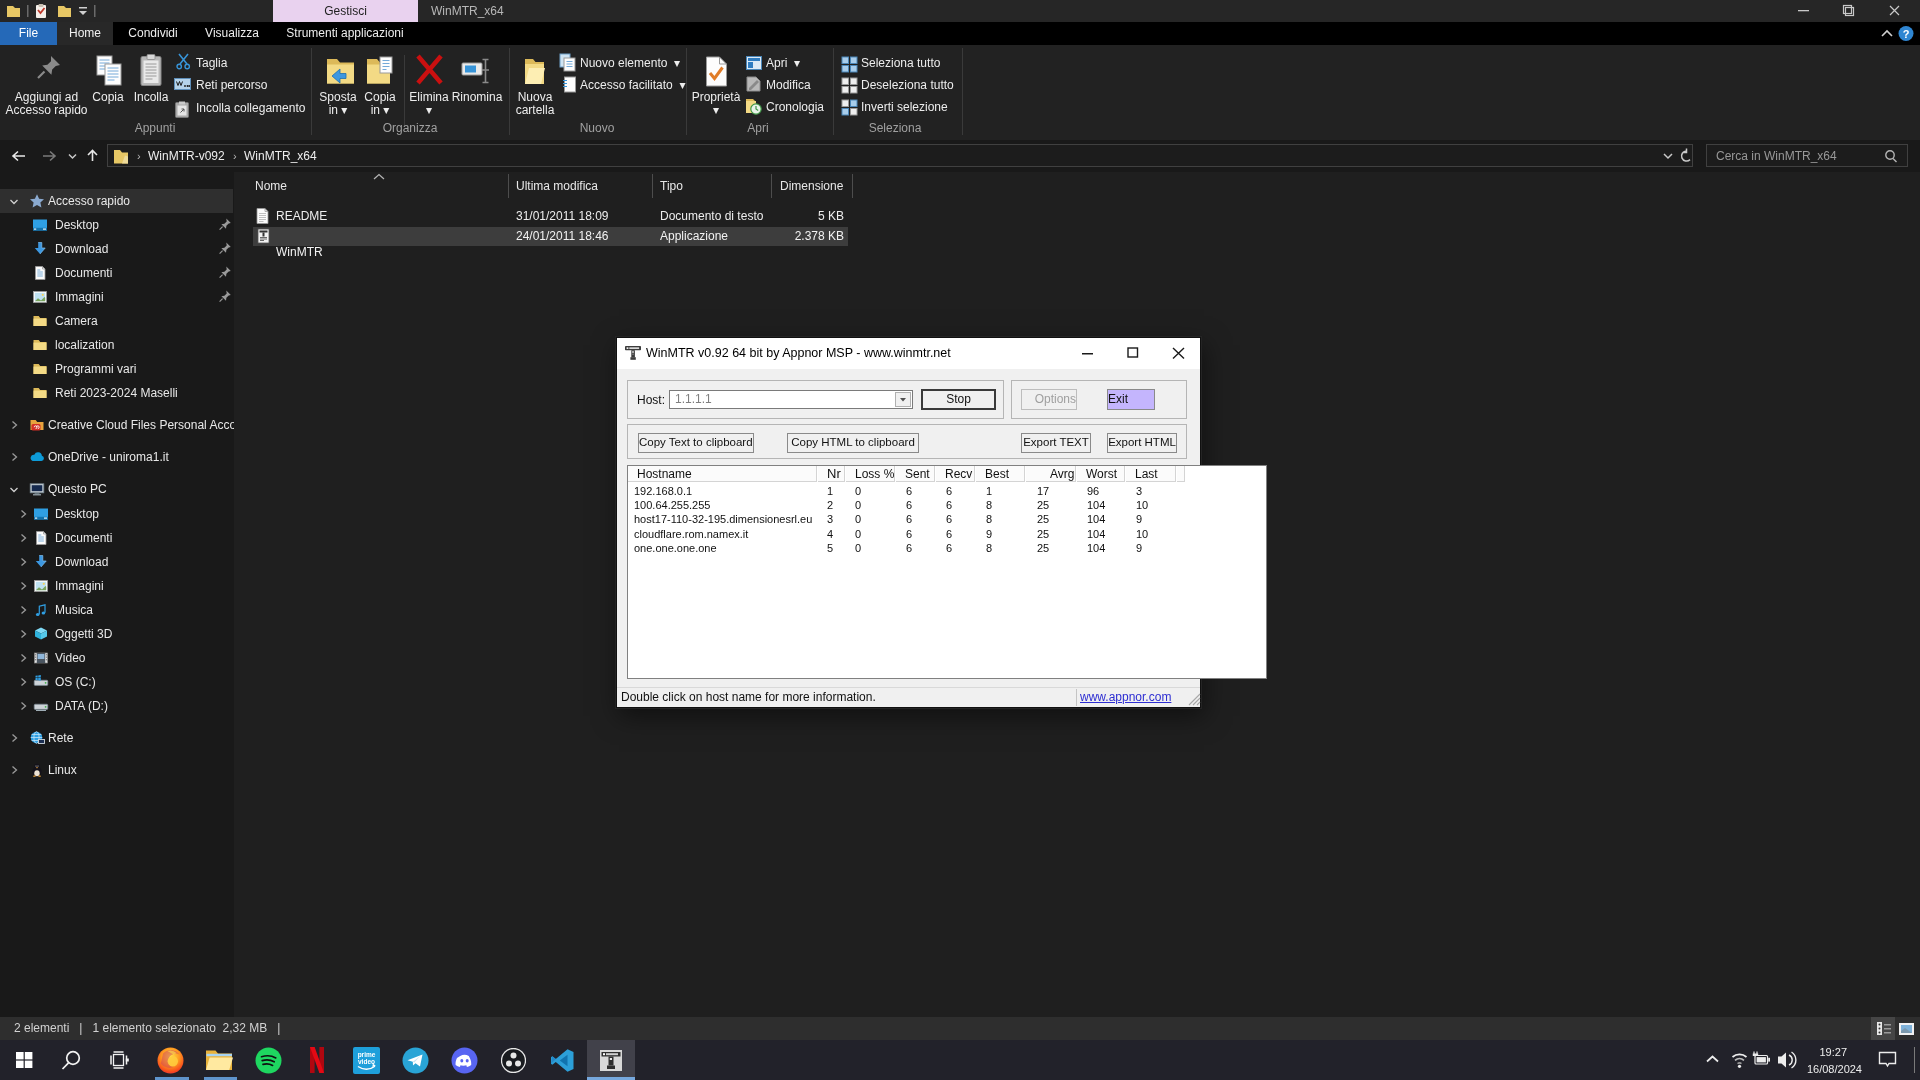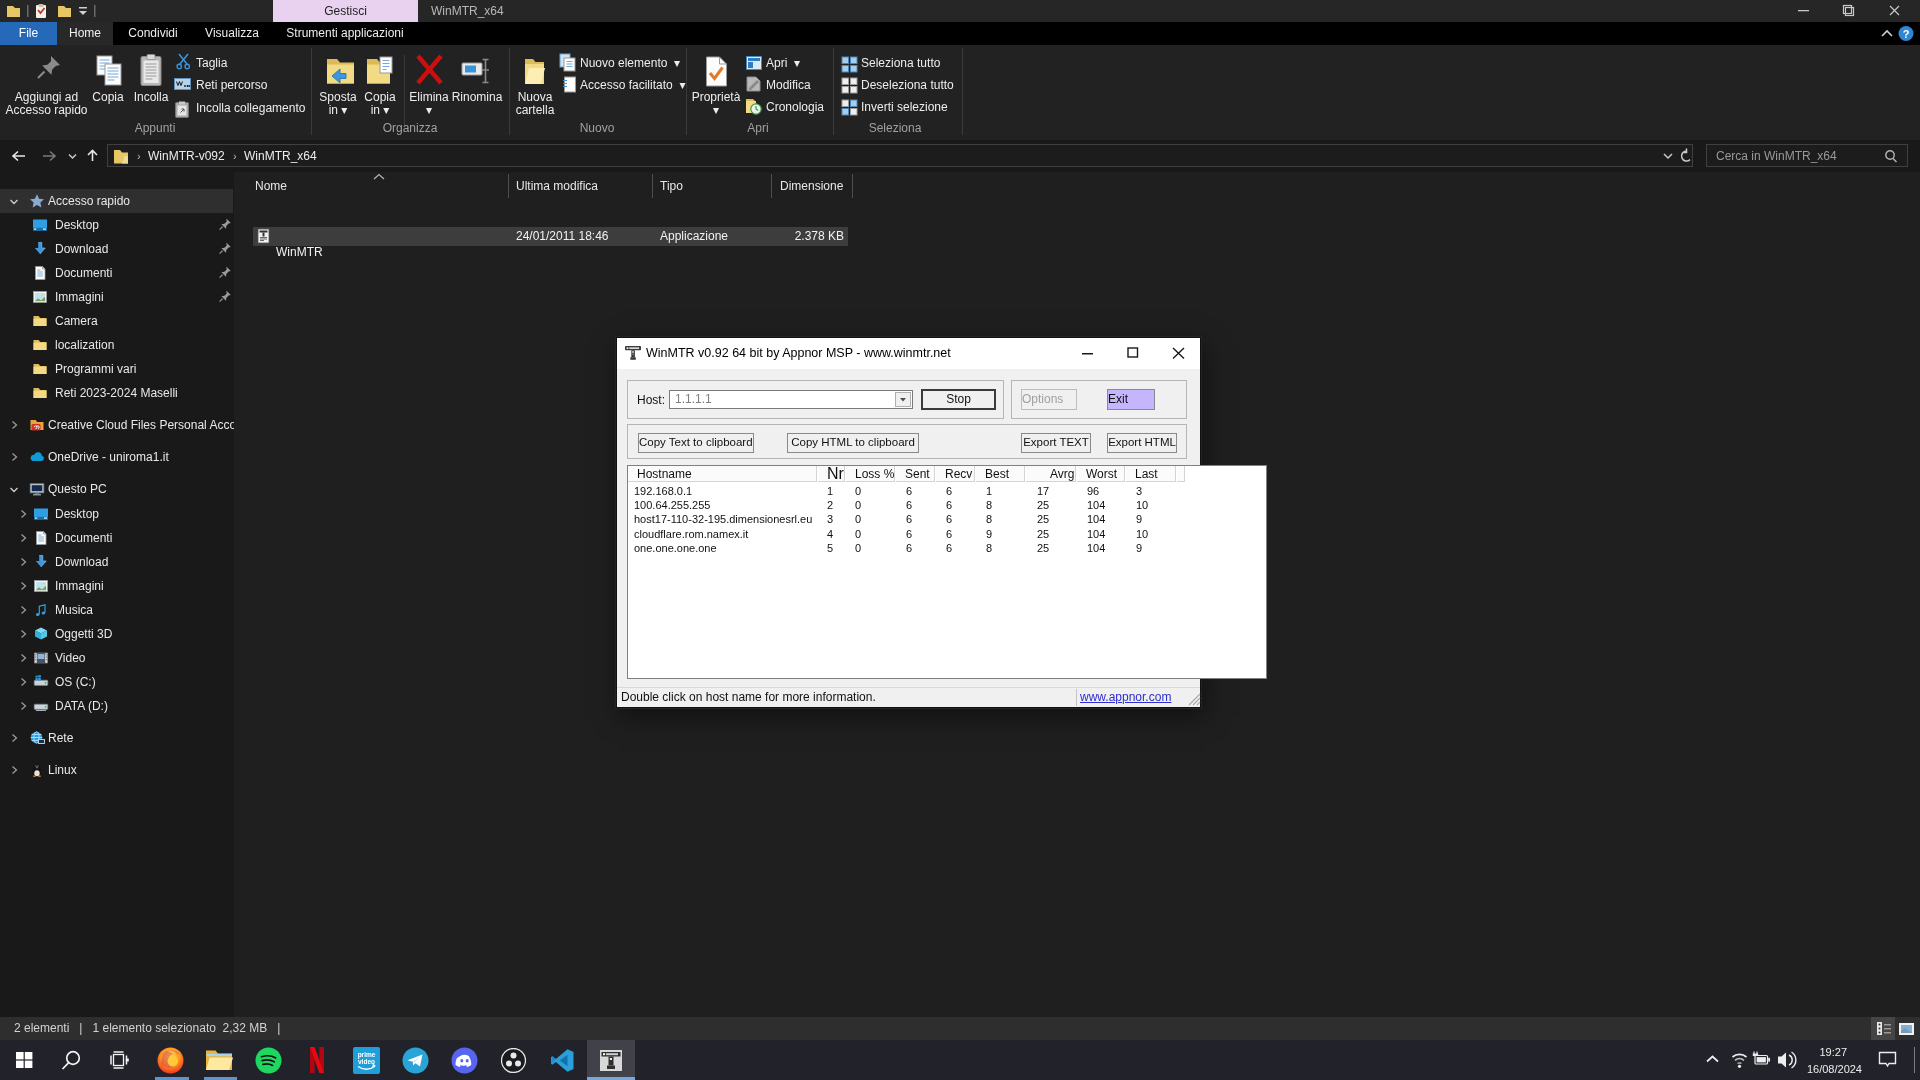--- a/index.html
+++ b/index.html
@@ -490,20 +490,31 @@
     </svg>
   <div class="a" style="left:21px;top:7px;color:#e8e8e8;font-size:12px">Nome</div>
   <div class="a" style="left:282px;top:7px;color:#e8e8e8;font-size:12px">Ultima modifica</div>
   <div class="a" style="left:426px;top:7px;color:#e8e8e8;font-size:12px">Tipo</div>
   <div class="a" style="left:546px;top:7px;color:#e8e8e8;font-size:12px">Dimensione</div>
   <div class="a" style="left:274px;top:2px;width:1px;height:24px;background:#4d4d4d"></div>
   <div class="a" style="left:418px;top:2px;width:1px;height:24px;background:#4d4d4d"></div>
   <div class="a" style="left:537px;top:2px;width:1px;height:24px;background:#4d4d4d"></div>
   <div class="a" style="left:618px;top:2px;width:1px;height:24px;background:#4d4d4d"></div>
 
+  <div class="a" style="left:0;top:34px;width:700px;height:20px">
+    <svg class="a" style="left:22px;top:2px" width="13" height="16" viewBox="0 0 13 16">
+        <path d="M1 .5 h8 l3 3 v12 h-11 z" fill="#fbfbfb" stroke="#9a9a9a" stroke-width=".8"></path>
+        <path d="M9 .5 v3 h3" fill="none" stroke="#9a9a9a" stroke-width=".8"></path>
+        <path d="M3 5.5 h7 M3 7.5 h7 M3 9.5 h7 M3 11.5 h7 M3 13.5 h4.5" stroke="#b0b0b0" stroke-width=".8"></path>
+      </svg>
+    <div class="a" style="left:42px;top:0;line-height:20px;color:#ededed;font-size:12px">README</div>
+    <div class="a" style="left:282px;top:0;line-height:20px;color:#ededed;font-size:12px">31/01/2011 18:09</div>
+    <div class="a" style="left:426px;top:0;line-height:20px;color:#ededed;font-size:12px">Documento di testo</div>
+    <div class="a" style="left:500px;top:0;width:110px;text-align:right;line-height:20px;color:#ededed;font-size:12px">5 KB</div>
+  </div>
 
   <div class="a" style="left:19px;top:55px;width:595px;height:19px;background:#3d3d3d"></div>
   <div class="a" style="left:0;top:55px;width:700px;height:19px">
     <svg class="a" style="left:23px;top:1px" width="13" height="16" viewBox="0 0 13 16">
         <rect x="1" y="1" width="11" height="14" fill="#f2f2f2" stroke="#555" stroke-width=".8"></rect>
         <rect x="2.5" y="2.5" width="8" height="2" fill="#333"></rect>
         <rect x="5.5" y="4.5" width="2" height="4" fill="#333"></rect>
         <path d="M3 9.5 h7 M3 11 h7 M3 12.5 h4" stroke="#444" stroke-width=".8"></path>
       </svg>
     <div class="a" style="left:42px;top:16px;line-height:19px;color:#f2f2f2;font-size:12px">WinMTR</div>
@@ -537,29 +548,29 @@
   <div class="a" style="left:20px;top:55px;line-height:14px">Host:</div>
   <div class="a" style="left:52px;top:52px;width:244px;height:19px;background:#fff;border:1px solid #7a7a7a">
     <div class="a" style="left:5px;top:0;line-height:17px;color:#808080">1.1.1.1</div>
     <div class="a" style="right:1px;top:1px;width:16px;height:15px;background:#f0f0f0;border:1px solid #b0b0b0">
       <svg width="14" height="13" viewBox="0 0 14 13">
           <path d="M4 5 h6 l-3 3.5 z" fill="#505050"></path>
         </svg>
     </div>
   </div>
   <div class="a" style="left:304px;top:51px;width:75px;height:21px;background:#f0f0f0;border:2px solid #3a3a3a;text-align:center;line-height:16px">Stop</div>
-  <div class="a" style="left:404px;top:51px;width:56px;height:21px;background:#f0f0f0;border:1px solid #bdbdbd;text-align:left;line-height:18px;color:#9f9f9f">Options</div>
+  <div class="a" style="left:404px;top:51px;width:56px;height:21px;background:#f0f0f0;border:1px solid #bdbdbd;text-align:right;line-height:18px;color:#9f9f9f">Options</div>
   <div class="a" style="left:490px;top:51px;width:48px;height:21px;background:#c4b5fd;border:1px solid #8a8a8a;line-height:18px">Exit</div>
   <div class="a" style="left:21px;top:95px;width:116px;height:20px;background:#f0f0f0;border:1px solid #8a8a8a;text-align:left;line-height:17px;white-space:nowrap;font-size:11.5px">Copy Text to clipboard</div>
   <div class="a" style="left:170px;top:95px;width:132px;height:20px;background:#f0f0f0;border:1px solid #8a8a8a;text-align:center;line-height:17px;white-space:nowrap;font-size:11.5px">Copy HTML to clipboard</div>
   <div class="a" style="left:404px;top:95px;width:70px;height:20px;background:#f0f0f0;border:1px solid #8a8a8a;text-align:center;line-height:17px;white-space:nowrap;font-size:11.5px">Export TEXT</div>
   <div class="a" style="left:490px;top:95px;width:70px;height:20px;background:#f0f0f0;border:1px solid #8a8a8a;text-align:center;line-height:17px;white-space:nowrap;font-size:11.5px">Export HTML</div>
   <div class="a" style="left:10px;top:127px;width:640px;height:214px;background:#fff;border:1px solid #808080">
     <div class="a" style="left:0px;top:0;width:189px;height:16px;background:#fbfbfb;border-right:1px solid #d4d4d4;border-bottom:1px solid #d4d4d4;line-height:16px;white-space:nowrap;font-size:12px"><span style="padding-left:9px">Hostname</span></div>
-      <div class="a" style="left:190px;top:0;width:27px;height:16px;background:#fbfbfb;border-right:1px solid #d4d4d4;border-bottom:1px solid #d4d4d4;line-height:16px;white-space:nowrap;font-size:16px"><span style="padding-left:9px">Nr</span></div>
+      <div class="a" style="left:190px;top:0;width:27px;height:16px;background:#fbfbfb;border-right:1px solid #d4d4d4;border-bottom:1px solid #d4d4d4;line-height:16px;white-space:nowrap;font-size:13px"><span style="padding-left:9px">Nr</span></div>
       <div class="a" style="left:218px;top:0;width:49px;height:16px;background:#fbfbfb;border-right:1px solid #d4d4d4;border-bottom:1px solid #d4d4d4;line-height:16px;white-space:nowrap;font-size:12px"><span style="padding-left:9px">Loss %</span></div>
       <div class="a" style="left:268px;top:0;width:39px;height:16px;background:#fbfbfb;border-right:1px solid #d4d4d4;border-bottom:1px solid #d4d4d4;line-height:16px;white-space:nowrap;font-size:12px"><span style="padding-left:9px">Sent</span></div>
       <div class="a" style="left:308px;top:0;width:39px;height:16px;background:#fbfbfb;border-right:1px solid #d4d4d4;border-bottom:1px solid #d4d4d4;line-height:16px;white-space:nowrap;font-size:12px"><span style="padding-left:9px">Recv</span></div>
       <div class="a" style="left:348px;top:0;width:49px;height:16px;background:#fbfbfb;border-right:1px solid #d4d4d4;border-bottom:1px solid #d4d4d4;line-height:16px;white-space:nowrap;font-size:12px"><span style="padding-left:9px">Best</span></div>
       <div class="a" style="left:398px;top:0;width:50px;height:16px;background:#fbfbfb;border-right:1px solid #d4d4d4;border-bottom:1px solid #d4d4d4;line-height:16px;white-space:nowrap;font-size:12px"><span style="padding-left:24px">Avrg</span></div>
       <div class="a" style="left:449px;top:0;width:48px;height:16px;background:#fbfbfb;border-right:1px solid #d4d4d4;border-bottom:1px solid #d4d4d4;line-height:16px;white-space:nowrap;font-size:12px"><span style="padding-left:9px">Worst</span></div>
       <div class="a" style="left:498px;top:0;width:50px;height:16px;background:#fbfbfb;border-right:1px solid #d4d4d4;border-bottom:1px solid #d4d4d4;line-height:16px;white-space:nowrap;font-size:12px"><span style="padding-left:9px">Last</span></div>
       <div class="a" style="left:549px;top:0;width:8px;height:16px;background:#fbfbfb;border-right:1px solid #d4d4d4;border-bottom:1px solid #d4d4d4;line-height:16px;white-space:nowrap;font-size:12px"><span style="padding-left:9px"></span></div>
     <div class="a" style="left:0;top:18.0px;width:558px;height:14px;line-height:14px;white-space:nowrap;font-size:11px">
         <span class="a" style="left:6px">192.168.0.1</span>

